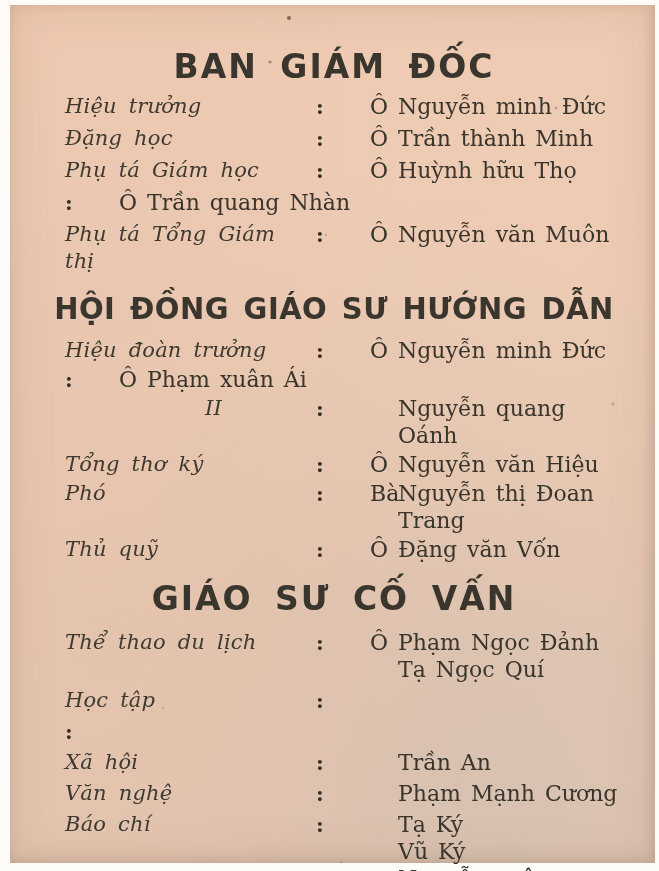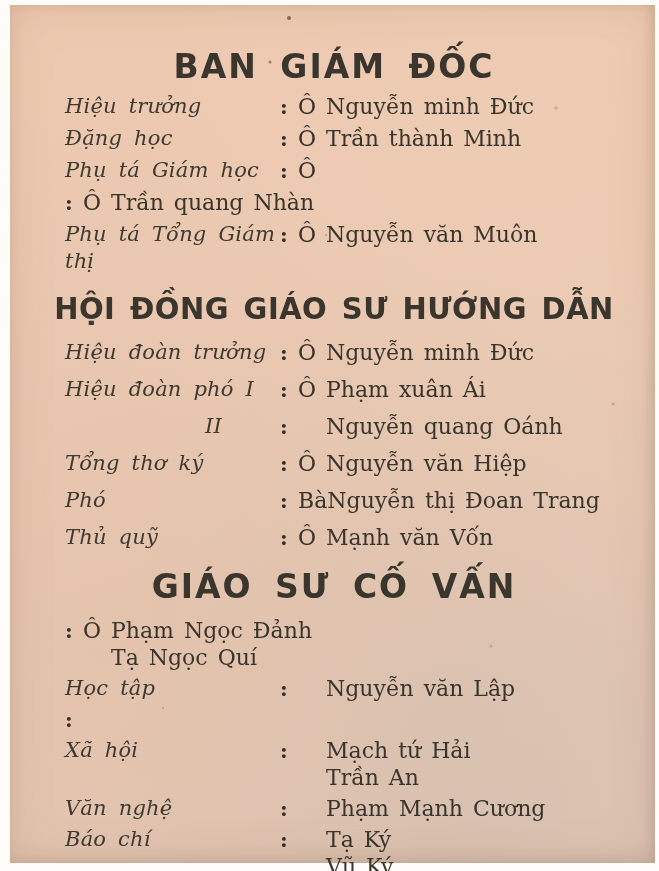--- a/index.html
+++ b/index.html
@@ -58,23 +58,23 @@
     white-space: nowrap;
   }
   .section-title.wide {
     font-size: 29px;
     letter-spacing: 0.5px;
     word-spacing: 4px;
   }
   .section-title.t2 { margin-top: 14px; margin-bottom: 8px; }
   .section-title.t3 { margin-top: 16px; margin-bottom: 10px; }
 
-  .row { display: flex; align-items: flex-start; }
+  .row { display: flex; align-items: flex-start; gap: 36px; }
   .s1 .row { margin-bottom: 5px; }
-  .s2 .row { margin-bottom: 2px; margin-top: 10px; }
+  .s2 .row { margin-bottom: 2px; }
   .s3 .row { margin-bottom: 4px; }
 
   .label {
     flex: 0 0 215px;
     box-sizing: border-box;
     font-style: italic;
     font-size: 21px;
     line-height: 27px;
     word-spacing: 5px;
     letter-spacing: 0.2px;
@@ -122,20 +122,21 @@
           </div>
       </div>
     </div>
 
     <div class="row">
       <span class="label">Phụ tá Giám học</span>
       <span class="colon">:</span>
       <div class="value">
         <div class="name-line">
             <span class="prefix">Ô</span>
+            <span class="name">Huỳnh hữu Thọ</span>
           </div>
       </div>
     </div>
 
     <div class="row">
       <span class="colon">:</span>
       <div class="value">
         <div class="name-line">
             <span class="prefix">Ô</span>
             <span class="name">Trần quang Nhàn</span>
@@ -163,21 +164,20 @@
       <span class="colon">:</span>
       <div class="value">
         <div class="name-line">
             <span class="prefix">Ô</span>
             <span class="name">Nguyễn minh Đức</span>
           </div>
       </div>
     </div>
 
     <div class="row">
-      <span class="label">Hiệu đoàn phó I</span>
       <span class="colon">:</span>
       <div class="value">
         <div class="name-line">
             <span class="prefix">Ô</span>
             <span class="name">Phạm xuân Ái</span>
           </div>
       </div>
     </div>
 
     <div class="row">
@@ -190,21 +190,21 @@
           </div>
       </div>
     </div>
 
     <div class="row">
       <span class="label">Tổng thơ ký</span>
       <span class="colon">:</span>
       <div class="value">
         <div class="name-line">
             <span class="prefix">Ô</span>
-            <span class="name">Nguyễn văn Hiệp</span>
+            <span class="name">Nguyễn văn Hiệu</span>
           </div>
       </div>
     </div>
 
     <div class="row">
       <span class="label">Phó</span>
       <span class="colon">:</span>
       <div class="value">
         <div class="name-line">
             <span class="prefix">Bà</span>
@@ -212,70 +212,69 @@
           </div>
       </div>
     </div>
 
     <div class="row">
       <span class="label">Thủ quỹ</span>
       <span class="colon">:</span>
       <div class="value">
         <div class="name-line">
             <span class="prefix">Ô</span>
-            <span class="name">Mạnh văn Vốn</span>
+            <span class="name">Đặng văn Vốn</span>
           </div>
       </div>
     </div>
   </div>
 
   <div class="section s3">
     <h1 class="section-title t3">GIÁO SƯ CỐ VẤN</h1>
 
     <div class="row">
+      <span class="label">Thể thao du lịch</span>
       <span class="colon">:</span>
       <div class="value">
         <div class="name-line">
             <span class="prefix">Ô</span>
             <span class="name">Phạm Ngọc Đảnh</span>
           </div>
         <div class="name-line">
             <span class="prefix"></span>
             <span class="name">Tạ Ngọc Quí</span>
           </div>
       </div>
     </div>
 
     <div class="row">
       <span class="label">Học tập</span>
       <span class="colon">:</span>
       <div class="value">
         <div class="name-line">
             <span class="prefix"></span>
-            <span class="name">Nguyễn văn Lập</span>
           </div>
       </div>
     </div>
 
     <div class="row">
       <span class="colon">:</span>
       <div class="value">
         <div class="name-line">
             <span class="prefix"></span>
           </div>
       </div>
     </div>
 
     <div class="row">
       <span class="label">Xã hội</span>
       <span class="colon">:</span>
       <div class="value">
         <div class="name-line">
             <span class="prefix"></span>
-            <span class="name">Mạch tứ Hải</span>
           </div>
         <div class="name-line">
             <span class="prefix"></span>
             <span class="name">Trần An</span>
           </div>
       </div>
     </div>
 
     <div class="row">
       <span class="label">Văn nghệ</span>

